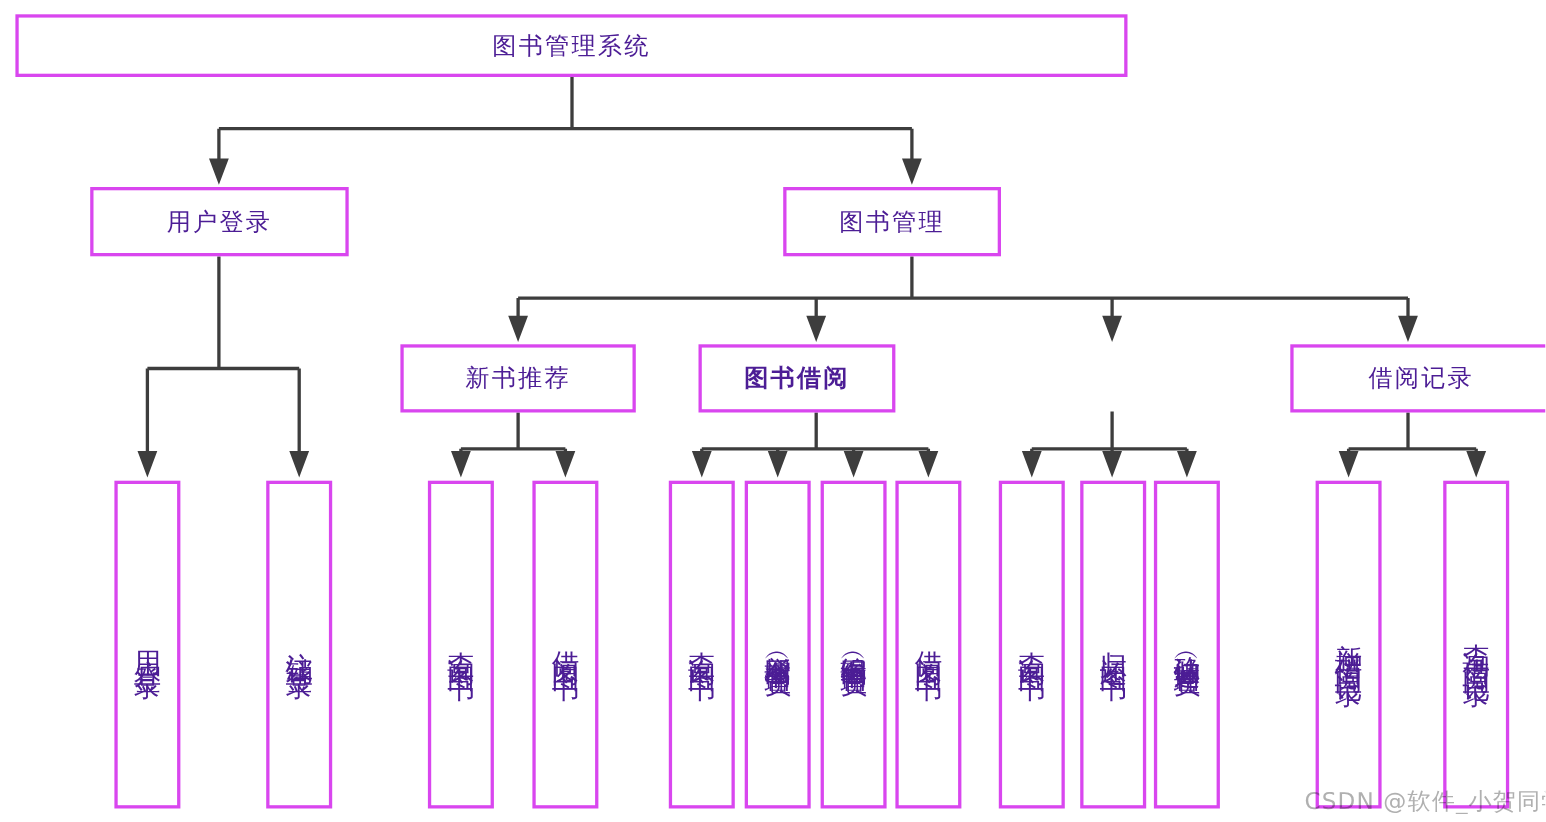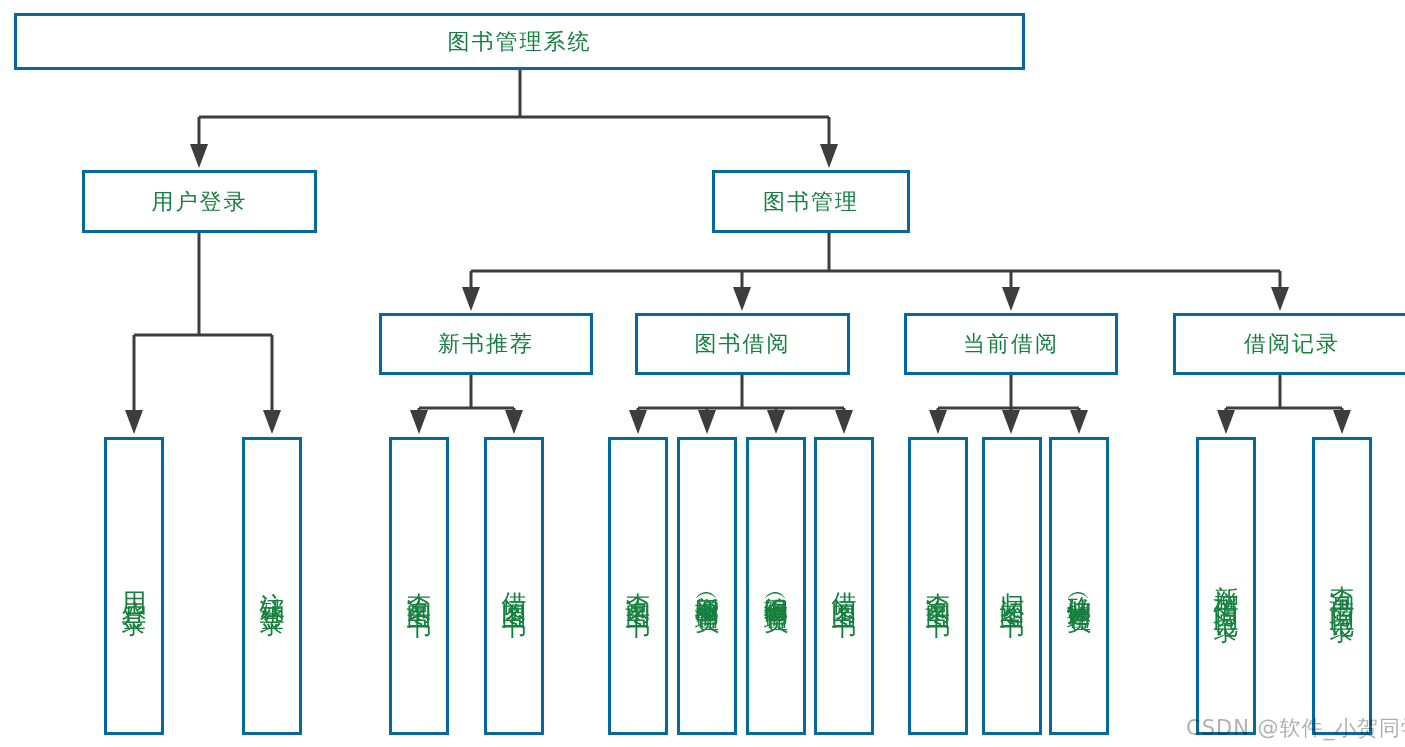--- a/index.html
+++ b/index.html
@@ -18,25 +18,25 @@
   #connectors {
     position: absolute;
     left: 0;
     top: 0;
     z-index: 1;
   }
   .box {
     position: absolute;
     box-sizing: border-box;
     background: #ffffff;
-    border: 3px solid #0369a1;
+    border: 3px solid #d946ef;
     display: flex;
     align-items: center;
     justify-content: center;
-    color: #15803d;
+    color: #4c1d95;
     z-index: 2;
   }
   .hbox span {
     font-size: 22px;
     letter-spacing: 2px;
     white-space: nowrap;
   }
   .vbox span {
     writing-mode: vertical-rl;
     text-orientation: mixed;
@@ -88,28 +88,25 @@
     <span>图书管理系统</span>
   </div>
 
   <div class="box hbox" style="left:82px; top:170px; width:235px; height:63px;">
     <span>用户登录</span>
   </div>
   <div class="box hbox" style="left:712px; top:170px; width:198px; height:63px;">
     <span>图书管理</span>
   </div>
 
-  <div class="box hbox" style="left:364px; top:313px; width:214px; height:62px;margin-left:15px;">
+  <div class="box hbox" style="left:364px; top:313px; width:214px; height:62px;">
     <span>新书推荐</span>
   </div>
-  <div class="box hbox" style="left:635px; top:313px; width:215px; height:62px;">
+  <div class="box hbox" style="left:635px; top:313px; width:179px; height:62px;font-weight:bold;">
     <span>图书借阅</span>
-  </div>
-  <div class="box hbox" style="left:904px; top:313px; width:214px; height:62px;">
-    <span>当前借阅</span>
   </div>
   <div class="box hbox" style="left:1173px; top:313px; width:238px; height:62px;">
     <span>借阅记录</span>
   </div>
 
   <div class="box vbox" style="left:104px; top:437px; width:60px; height:298px;">
     <span>用户登录</span>
   </div>
   <div class="box vbox" style="left:242px; top:437px; width:60px; height:298px;">
     <span>注销登录</span>

